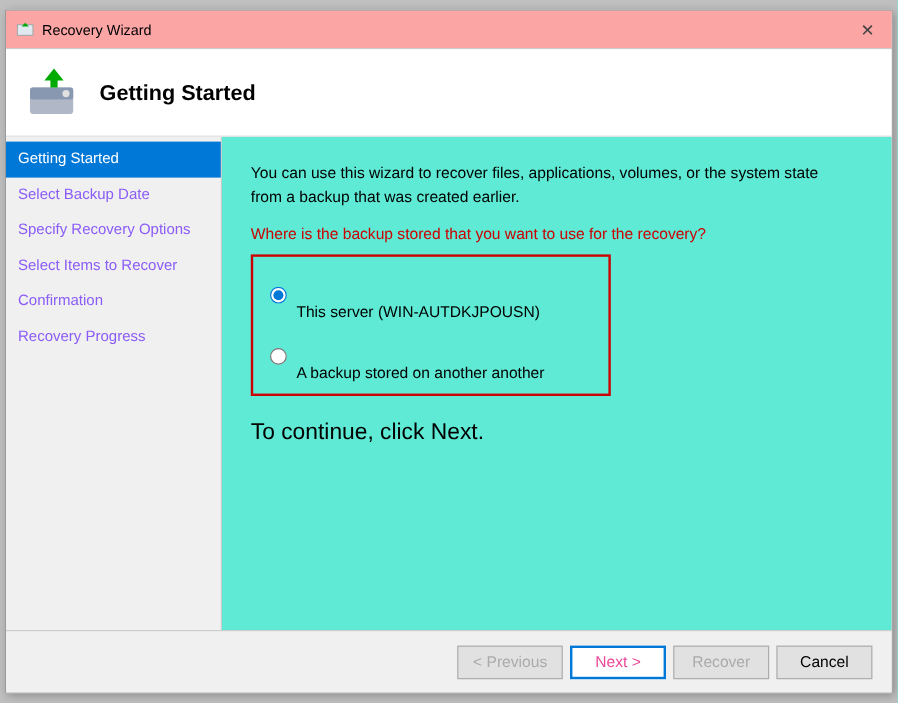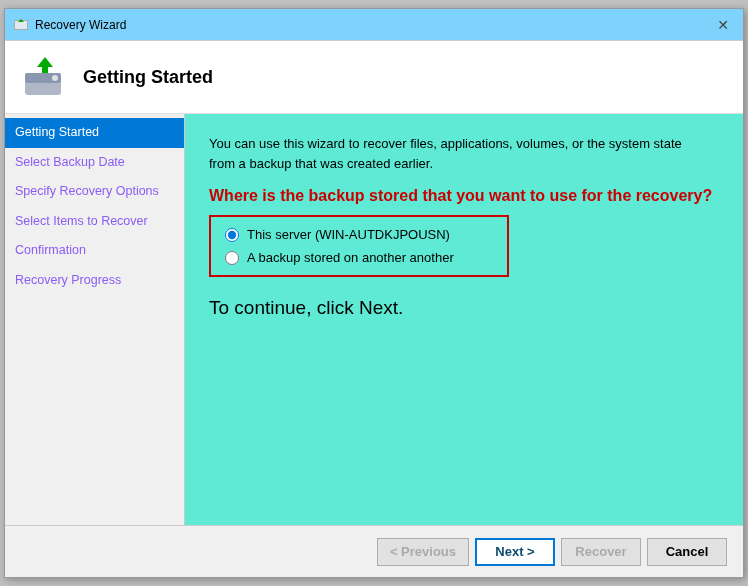--- a/index.html
+++ b/index.html
@@ -16,21 +16,21 @@
     .window {
       width: 740px;
       height: 570px;
       background: #f0f0f0;
       border: 1px solid #999;
       display: flex;
       flex-direction: column;
       box-shadow: 2px 2px 8px rgba(0,0,0,0.3);
     }
     .titlebar {
-      background: #7dd3fc;
+      background: #fca5a5;
       height: 32px;
       display: flex;
       align-items: center;
       padding: 0 8px;
       border-bottom: 1px solid #ccc;
       user-select: none;
     }
     .titlebar-icon {
       width: 16px;
       height: 16px;
@@ -105,24 +105,24 @@
       background: #5eead4;
       overflow-y: auto;
     }
     .content-description {
       font-size: 13px;
       color: #000;
       margin-bottom: 14px;
       line-height: 1.5;
     }
     .content-question {
-      font-size: 16px;
+      font-size: 13px;
       color: #cc0000;
       margin-bottom: 10px;
-      font-weight: bold;
+      font-weight: normal;
     }
     .options-box {
       border: 2px solid #cc0000;
       padding: 10px 14px;
       display: inline-block;
       margin-bottom: 16px;
       min-width: 300px;
     }
     .option-row {
       display: flex;
@@ -134,20 +134,21 @@
     .option-row:last-child { margin-bottom: 0; }
     .option-row input[type="radio"] {
       width: 14px;
       height: 14px;
       cursor: pointer;
       accent-color: #0078d7;
     }
     .option-label {
       cursor: pointer;
       color: #000;
+      margin-top: 28px;
     }
     .continue-text {
       font-size: 19px;
       color: #000;
       margin-top: 4px;
     }
 
     .footer {
       background: #f0f0f0;
       border-top: 1px solid #ccc;
@@ -160,26 +161,25 @@
     }
     .btn {
       min-width: 80px;
       height: 28px;
       padding: 0 12px;
       font-size: 13px;
       border: 1px solid #adadad;
       background: #e1e1e1;
       cursor: pointer;
       color: #000;
-      font-weight: bold;
     }
     .btn.primary {
       border: 2px solid #0078d7;
       background: #fff;
-      color: #0c4a6e;
+      color: #ec4899;
     }
     .btn:disabled {
       color: #aaa;
       cursor: default;
     }
   </style>
 </head>
 <body>
 
 <div class="window">

